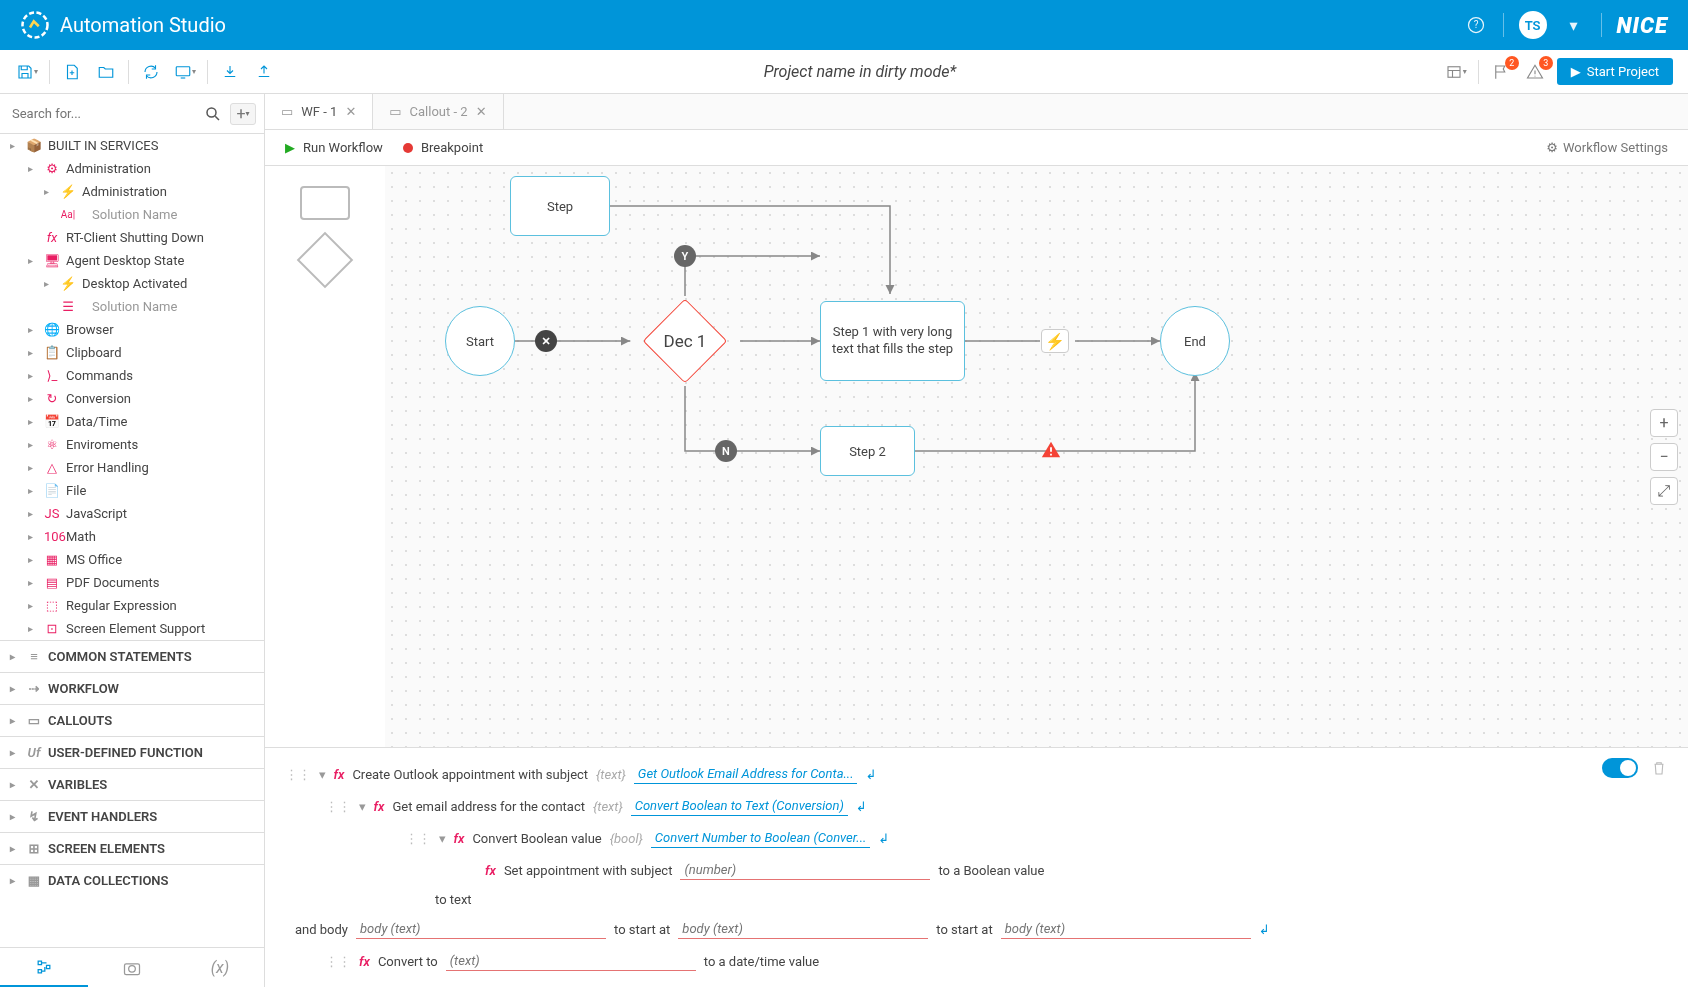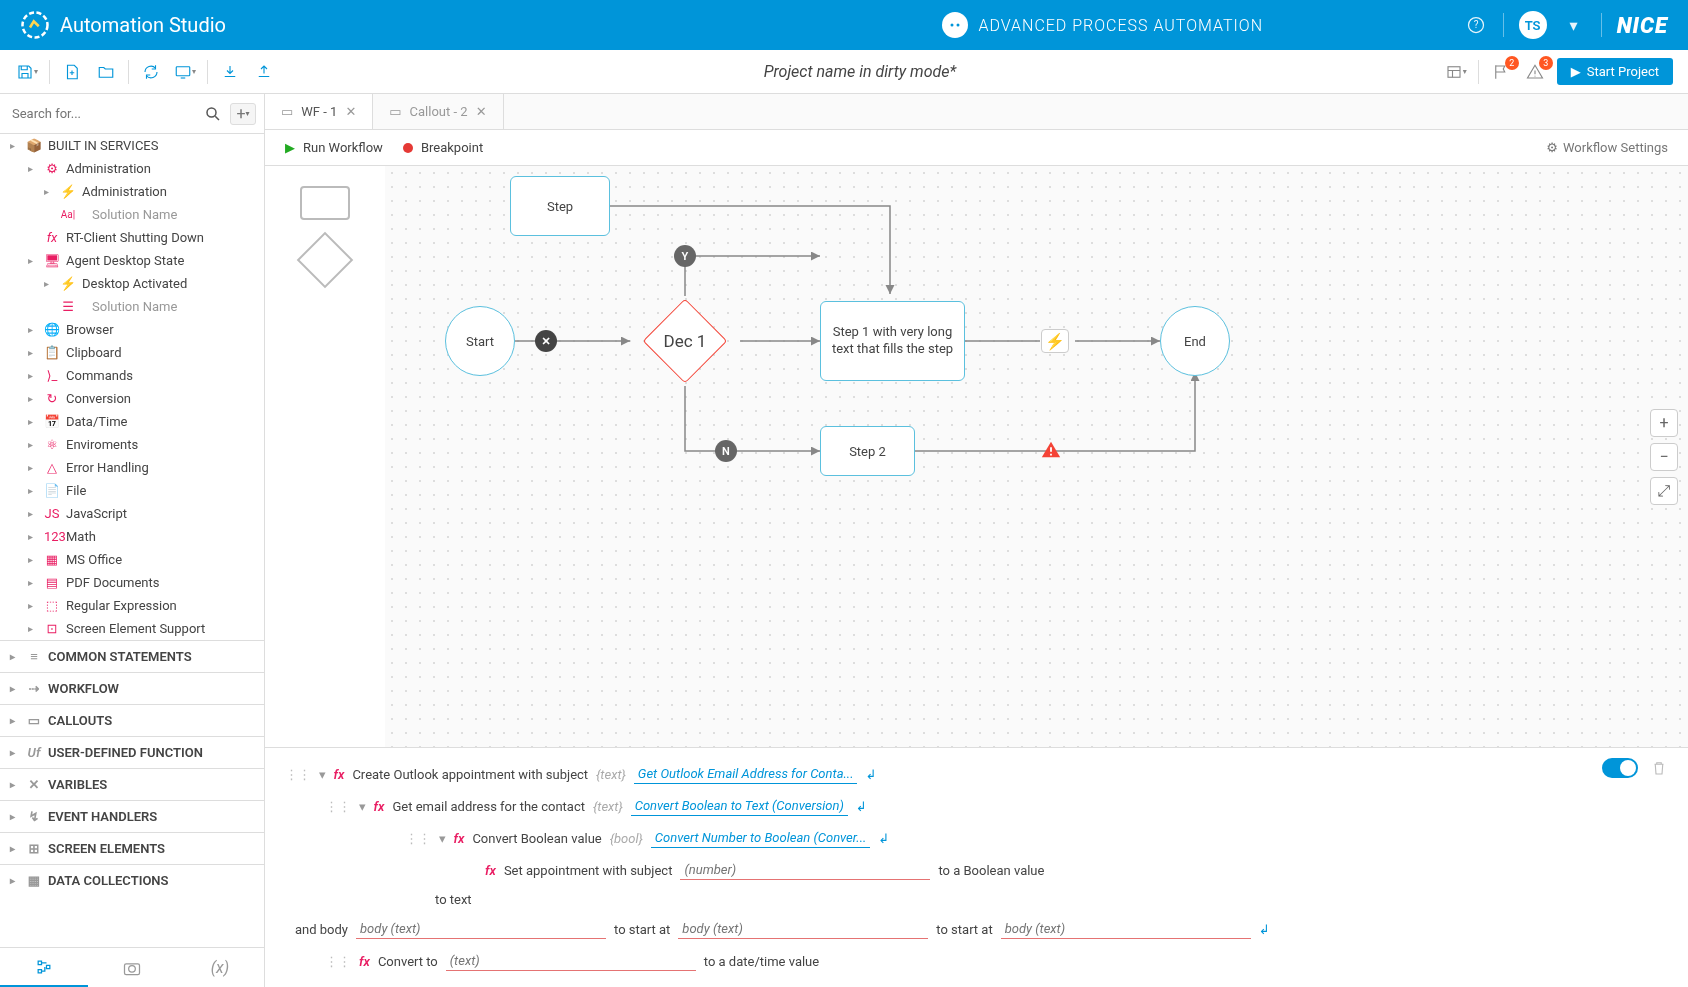--- a/index.html
+++ b/index.html
@@ -106,29 +106,20 @@
 <div class="header">
   <div class="header-left">
     <span class="logo-icon">
       <svg viewBox="0 0 24 24" width="30" height="30">
           <circle cx="12" cy="12" r="10" fill="none" stroke="#fff" stroke-width="2" stroke-dasharray="4 2"></circle>
           <path d="M8 14 L11 9 L15 13" stroke="#ffd54f" stroke-width="2" fill="none"></path>
         </svg>
     </span>
     <span class="app-title">Automation Studio</span>
   </div>
-  <div class="header-center">
-    <span class="bot-icon">
-      <svg viewBox="0 0 24 24" width="18" height="18">
-          <circle cx="8" cy="12" r="2" fill="currentColor"></circle>
-          <circle cx="16" cy="12" r="2" fill="currentColor"></circle>
-        </svg>
-    </span>
-    <span>ADVANCED PROCESS AUTOMATION</span>
-  </div>
   <div class="header-right">
     <span class="icon-btn">
       <svg viewBox="0 0 24 24" width="20" height="20">
           <circle cx="12" cy="12" r="9" fill="none" stroke="currentColor" stroke-width="1.5"></circle>
           <text x="12" y="16" text-anchor="middle" font-size="12" fill="currentColor">?</text>
         </svg>
     </span>
     <div style="width:1px;height:24px;background:rgba(255,255,255,.4)"></div>
     <span class="user-badge">TS</span>
     <span class="icon-btn">▾</span>
@@ -302,21 +293,21 @@
           <span class="tree-icon pink">📄</span>
           <span>File</span>
         </div>
       <div class="tree-item indent1">
           <span class="chev">▸</span>
           <span class="tree-icon pink">JS</span>
           <span>JavaScript</span>
         </div>
       <div class="tree-item indent1">
           <span class="chev">▸</span>
-          <span class="tree-icon pink">123</span>
+          <span class="tree-icon pink">106</span>
           <span>Math</span>
         </div>
       <div class="tree-item indent1">
           <span class="chev">▸</span>
           <span class="tree-icon pink">▦</span>
           <span>MS Office</span>
         </div>
       <div class="tree-item indent1">
           <span class="chev">▸</span>
           <span class="tree-icon pink">▤</span>

